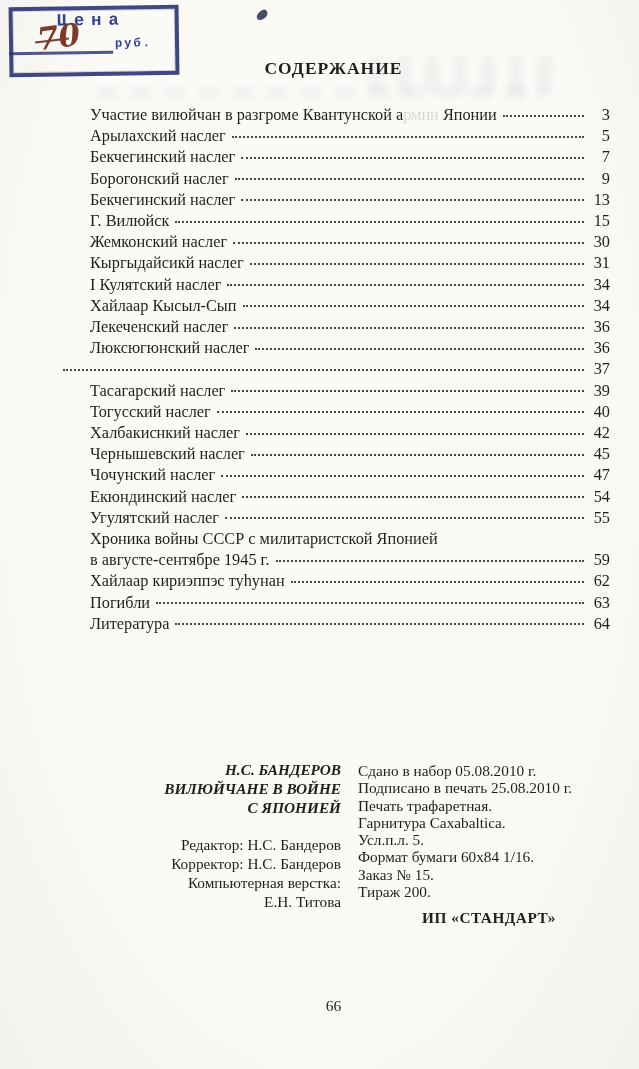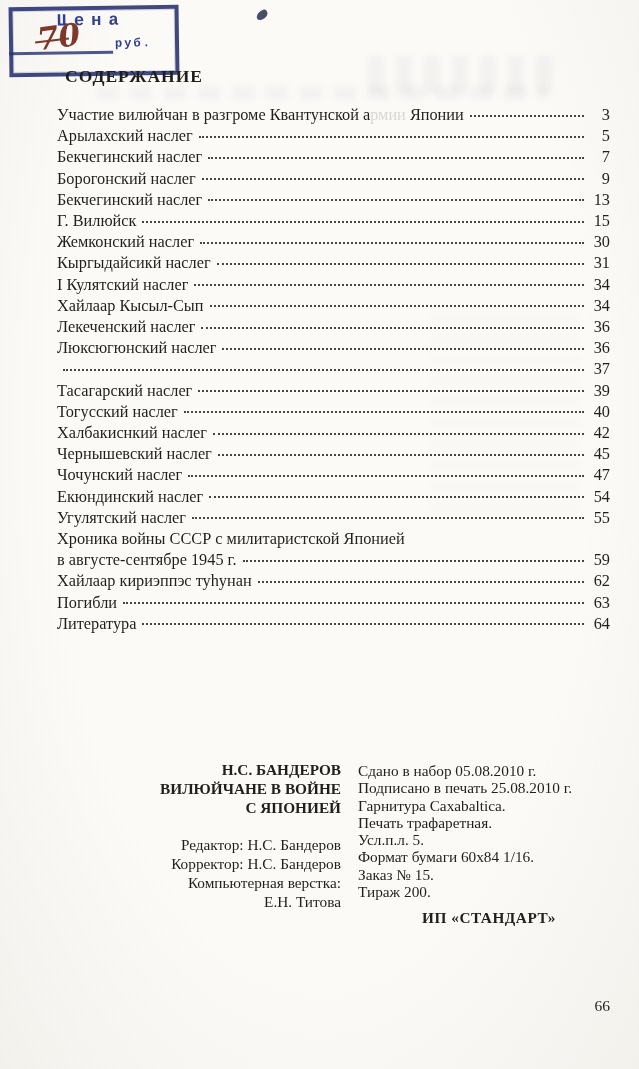--- a/index.html
+++ b/index.html
@@ -56,47 +56,47 @@
   .ghost{position:absolute;filter:blur(3px);opacity:.5;border-radius:4px;pointer-events:none;}
   .ghost-a{left:368px;top:56px;width:190px;height:38px;
     background:repeating-linear-gradient(90deg, rgba(130,132,148,.14) 0 16px, transparent 16px 28px);}
   .ghost-b{left:96px;top:86px;width:450px;height:14px;
     background:repeating-linear-gradient(90deg, rgba(130,132,148,.12) 0 22px, transparent 22px 34px);}
   .ghost-c{left:430px;top:300px;width:150px;height:210px;
     background:repeating-linear-gradient(0deg, rgba(130,132,148,.06) 0 6px, transparent 6px 21px);}
 
   
   .toc-title{
-    position:absolute;left:57px;top:58px;width:553px;margin:8px;
-    text-align:left;font-size:17.5px;font-weight:bold;letter-spacing:1px;
+    position:absolute;left:57px;top:58px;width:553px;margin:0;
+    text-align:center;font-size:17.5px;font-weight:bold;letter-spacing:1px;
   }
   .toc{position:absolute;left:57px;top:104px;width:553px;}
   .toc-row{display:flex;align-items:baseline;line-height:21.2px;font-size:16.3px;}
-  .toc-label{white-space:nowrap;}
+  .toc-label{white-space:nowrap;margin-left:33px;}
   .toc-label .faded{opacity:.16;filter:blur(.6px);}
   .leader{flex:1 1 auto;border-bottom:2px dotted #474441;margin:0 2px 0 6px;position:relative;top:-3.5px;min-width:12px;}
   .toc-page{min-width:24px;text-align:right;white-space:nowrap;}
 
   
   .colophon-left{
     position:absolute;left:55px;top:760px;width:286px;
     text-align:right;font-size:15.3px;line-height:19px;
   }
   .colophon-left .col-title{font-weight:bold;}
-  .colophon-left .col-title-block{margin-bottom:18px;}
+  .colophon-left .col-title-block{margin-bottom:18px;font-style:italic;}
   .colophon-right{
     position:absolute;left:358px;top:762px;width:262px;
     text-align:left;font-size:15.3px;line-height:17.3px;
   }
   .publisher{margin-top:9px;text-align:center;font-weight:bold;letter-spacing:.5px;}
 
   
   .page-number{
     position:absolute;left:57px;top:997px;width:553px;
-    text-align:right;font-size:15.5px;
+    text-align:center;font-size:15.5px;
   }
 </style>
 </head>
 <body>
 
 <div class="page">
 
   <div class="stamp">
     <span class="stamp-word">Цена</span>
     <span class="stamp-line"></span>
@@ -249,22 +249,22 @@
         <div>Корректор: Н.С. Бандеров</div>
         <div>Компьютерная верстка:</div>
         <div>Е.Н. Титова</div>
       </div>
   </div>
 
   <div class="colophon-right" id="colRight">
     <div id="printInfo">
         <div>Сдано в набор 05.08.2010 г.</div>
         <div>Подписано в печать 25.08.2010 г.</div>
+        <div>Печать трафаретная.</div>
         <div>Гарнитура Caxabaltica.</div>
-        <div>Печать трафаретная.</div>
         <div>Усл.п.л. 5.</div>
         <div>Формат бумаги 60x84 1/16.</div>
         <div>Заказ № 15.</div>
         <div>Тираж 200.</div>
       </div>
     <div class="publisher">ИП «СТАНДАРТ»</div>
   </div>
 
   <div class="page-number">66</div>
 

